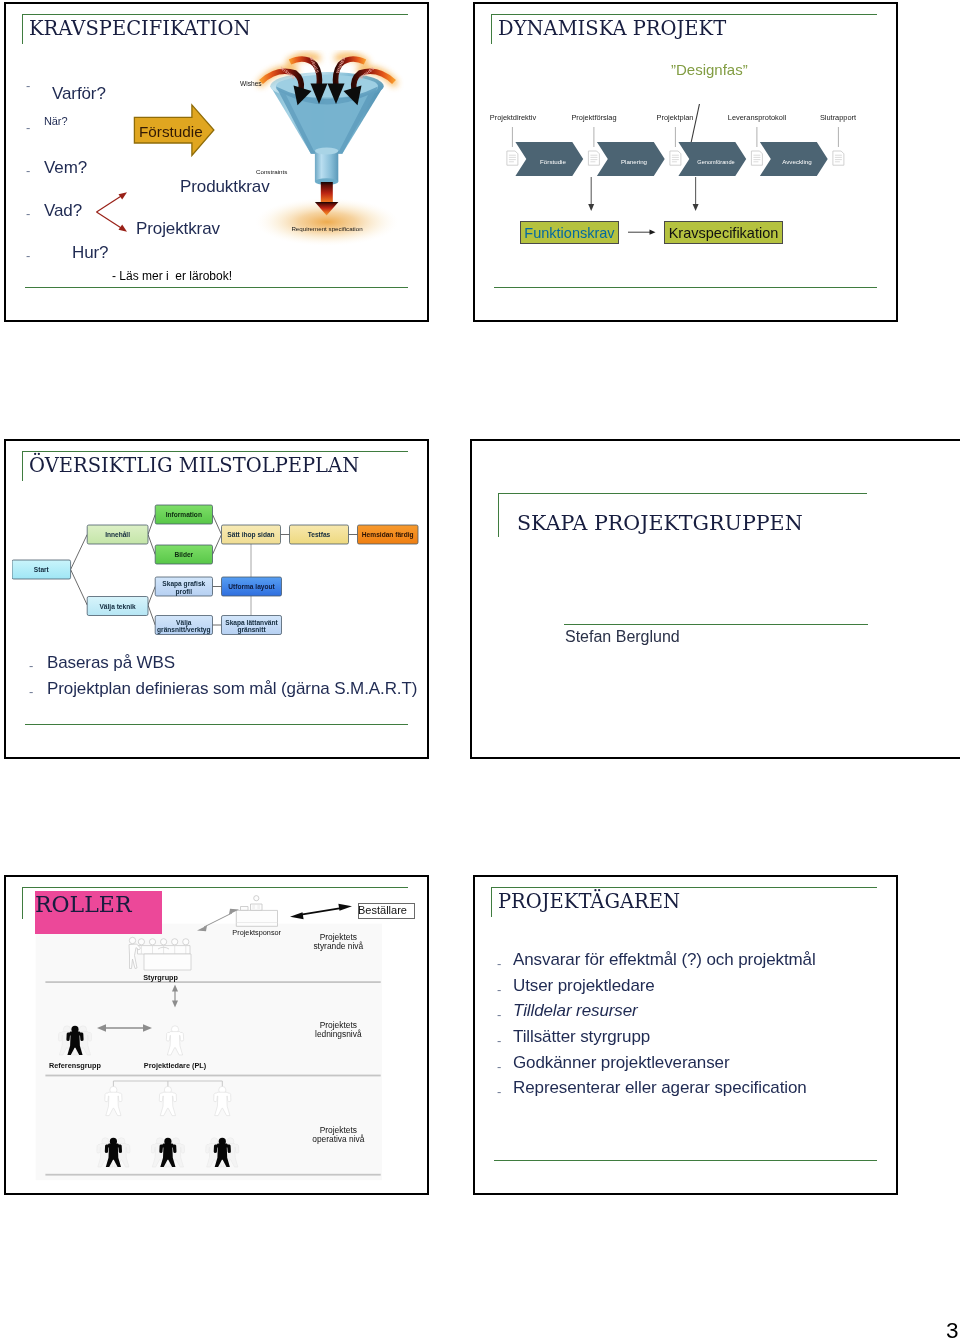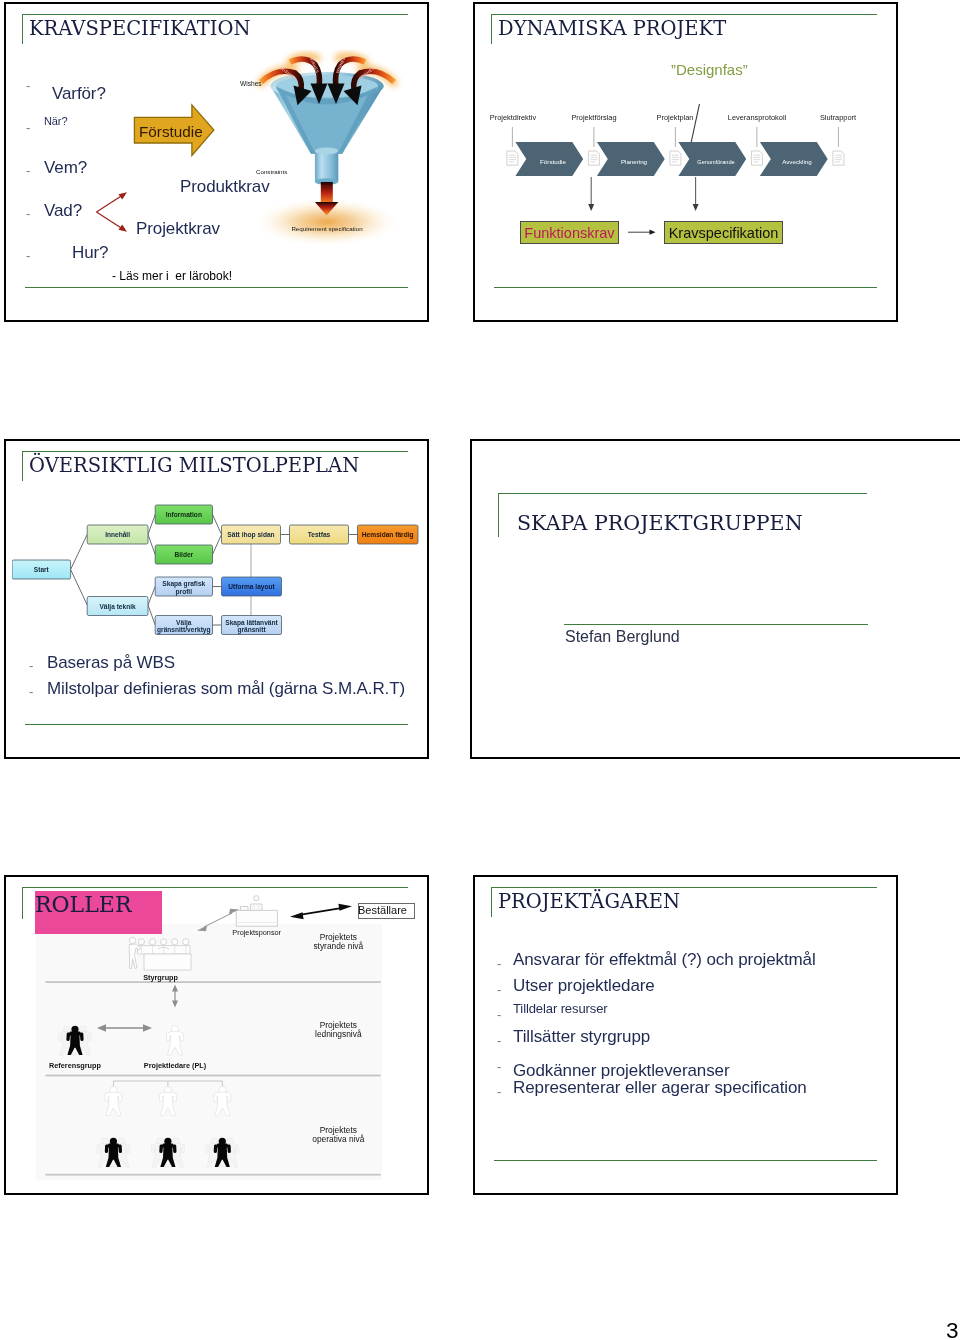--- a/index.html
+++ b/index.html
@@ -232,21 +232,21 @@
       <path d="M108.2 73 L108.2 102"></path>
         <path d="M212.6 73 L212.6 102"></path>
     </g>
     <g fill="#3a3a3a">
       <path d="M105.2 100 L111.2 100 L108.2 107 Z"></path>
         <path d="M209.6 100 L215.6 100 L212.6 107 Z"></path>
     </g>
   </svg>
 
   <div style="position:absolute;left:45px;top:217px;width:99px;height:23px;background:#b5c23f;border:1.2px solid #4a4a4a;box-sizing:border-box;"></div>
-  <div style="position:absolute;left:45px;top:221px;width:99px;text-align:center;font-size:14.5px;color:#be185d;font-family:'Liberation Sans',sans-serif;">Funktionskrav</div>
+  <div style="position:absolute;left:45px;top:221px;width:99px;text-align:center;font-size:14.5px;color:#0369a1;font-family:'Liberation Sans',sans-serif;">Funktionskrav</div>
   <div style="position:absolute;left:189px;top:217px;width:119px;height:23px;background:#b5c23f;border:1.2px solid #4a4a4a;box-sizing:border-box;"></div>
   <div style="position:absolute;left:189px;top:221px;width:119px;text-align:center;font-size:14.5px;color:#111;font-family:'Liberation Sans',sans-serif;">Kravspecifikation</div>
   <svg style="position:absolute;left:151px;top:221px;" width="32" height="14" viewBox="0 0 32 14">
     <path d="M2 7.2 L24 7.2" stroke="#1c1c1c" stroke-width="0.85" fill="none"></path>
     <path d="M23.5 4.6 L29.5 7.2 L23.5 9.8 Z" fill="#1c1c1c"></path>
   </svg>
   <div class="botrule" style="left:19px;top:283px;width:383px;"></div>
 </div>
 <div class="slide" id="s3" style="left:4px;top:439px;width:425px;height:320px;">
   <div class="thead" style="left:16px;top:10px;">
@@ -338,21 +338,21 @@
       <text x="171.8" y="122.5" fill="#122a3d">Välja</text>
         <text x="171.8" y="130" fill="#122a3d">gränsnitt/verktyg</text>
       <text x="239.5" y="122.5" fill="#122a3d">Skapa lättanvänt</text>
         <text x="239.5" y="130" fill="#122a3d">gränsnitt</text>
     </g>
   </svg>
   <div>
     <div class="bdash" style="left:23px;top:217px;font-size:13px;">-</div>
     <div class="bul" style="left:41px;top:212px;font-size:17px;">Baseras på WBS</div>
     <div class="bdash" style="left:23px;top:243px;font-size:13px;">-</div>
-    <div class="bul" style="left:41px;top:238px;font-size:17px;">Milstolpar definieras som mål (gärna S.M.A.R.T)</div>
+    <div class="bul" style="left:41px;top:238px;font-size:17px;">Projektplan definieras som mål (gärna S.M.A.R.T)</div>
   </div>
   <div class="botrule" style="left:19px;top:283px;width:383px;"></div>
 </div>
 <div class="slide" id="s4" style="left:470px;top:439px;width:497px;height:320px;">
   <div class="thead" style="left:26px;top:52px;">
     <div class="hbar" style="width:369px;"></div>
     <div class="vbar" style="height:44px;"></div>
     <div class="tx" style="left:19px;top:20px;font-size:20.6px;">SKAPA PROJEKTGRUPPEN</div>
   </div>
   <div class="botrule" style="left:92px;top:183px;width:304px;"></div>
@@ -507,24 +507,24 @@
     <div class="hbar" style="width:386px;"></div>
     <div class="vbar" style="height:30px;"></div>
     <div class="tx">PROJEKTÄGAREN</div>
   </div>
   <div>
     <div class="bdash" style="left:22px;top:79px;font-size:13px;">-</div>
     <div class="bul" style="left:38px;top:73px;font-size:17px;">Ansvarar för effektmål (?) och projektmål</div>
     <div class="bdash" style="left:22px;top:105px;font-size:13px;">-</div>
     <div class="bul" style="left:38px;top:99px;font-size:17px;">Utser projektledare</div>
     <div class="bdash" style="left:22px;top:130px;font-size:13px;">-</div>
-    <div class="bul" style="left:38px;top:124px;font-size:13px;">Tilldelar resurser</div>
+    <div class="bul" style="left:38px;top:124px;font-size:17px;font-style:italic;">Tilldelar resurser</div>
     <div class="bdash" style="left:22px;top:156px;font-size:13px;">-</div>
     <div class="bul" style="left:38px;top:150px;font-size:17px;">Tillsätter styrgrupp</div>
     <div class="bdash" style="left:22px;top:182px;font-size:13px;">-</div>
-    <div class="bul" style="left:38px;top:184px;font-size:17px;">Godkänner projektleveranser</div>
+    <div class="bul" style="left:38px;top:176px;font-size:17px;">Godkänner projektleveranser</div>
     <div class="bdash" style="left:22px;top:207px;font-size:13px;">-</div>
     <div class="bul" style="left:38px;top:201px;font-size:17px;">Representerar eller agerar specification</div>
   </div>
   <div class="botrule" style="left:19px;top:283px;width:383px;"></div>
 </div>
 
 <div class="pageno">3</div>
 
 </body></html>

